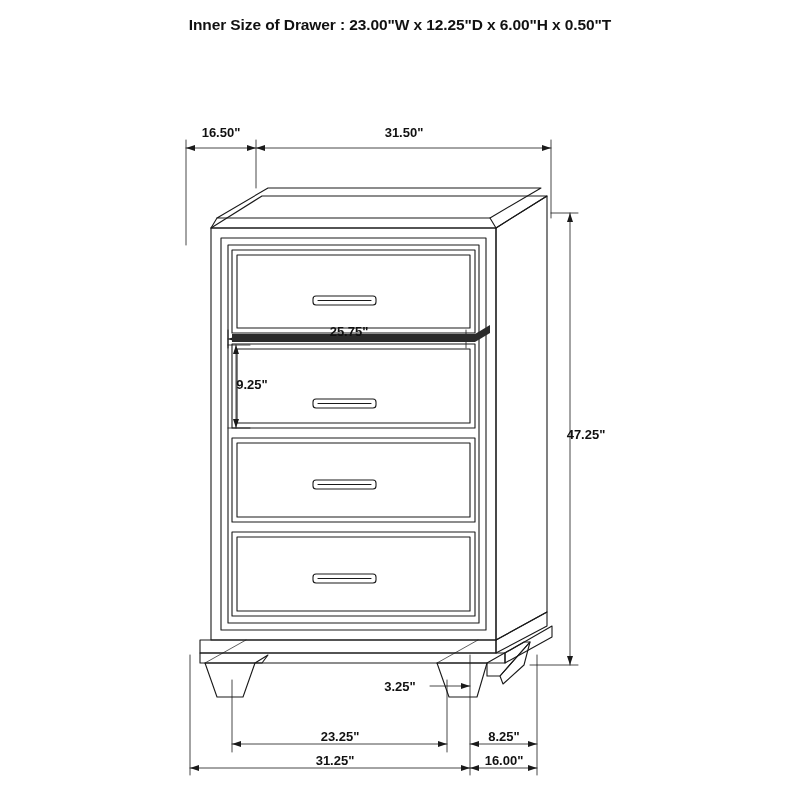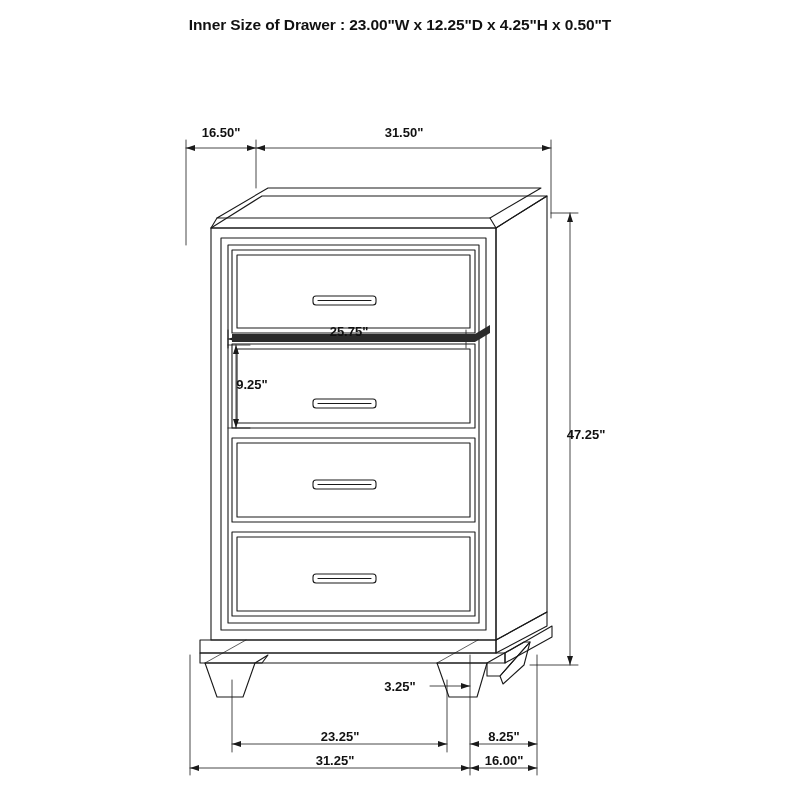--- a/index.html
+++ b/index.html
@@ -47,21 +47,21 @@
   }
   .dim-label.centered {
     transform: translateX(-50%);
   }
 </style>
 </head>
 <body>
 
 <div id="stage">
 
-  <div id="title">Inner Size of Drawer : 23.00"W x 12.25"D x 4.25"H x 0.50"T</div>
+  <div id="title">Inner Size of Drawer : 23.00"W x 12.25"D x 6.00"H x 0.50"T</div>
 
   <svg id="drawing" viewBox="0 0 800 800">
     <g fill="none" stroke="#1a1a1a" stroke-width="1.1" stroke-linejoin="round" stroke-linecap="round">
 
       <g stroke="#1a1a1a" stroke-width="0.8">
 
         <line x1="186" y1="140" x2="186" y2="245"></line>
         <line x1="256" y1="140" x2="256" y2="188"></line>
         <line x1="551" y1="140" x2="551" y2="218"></line>
 

